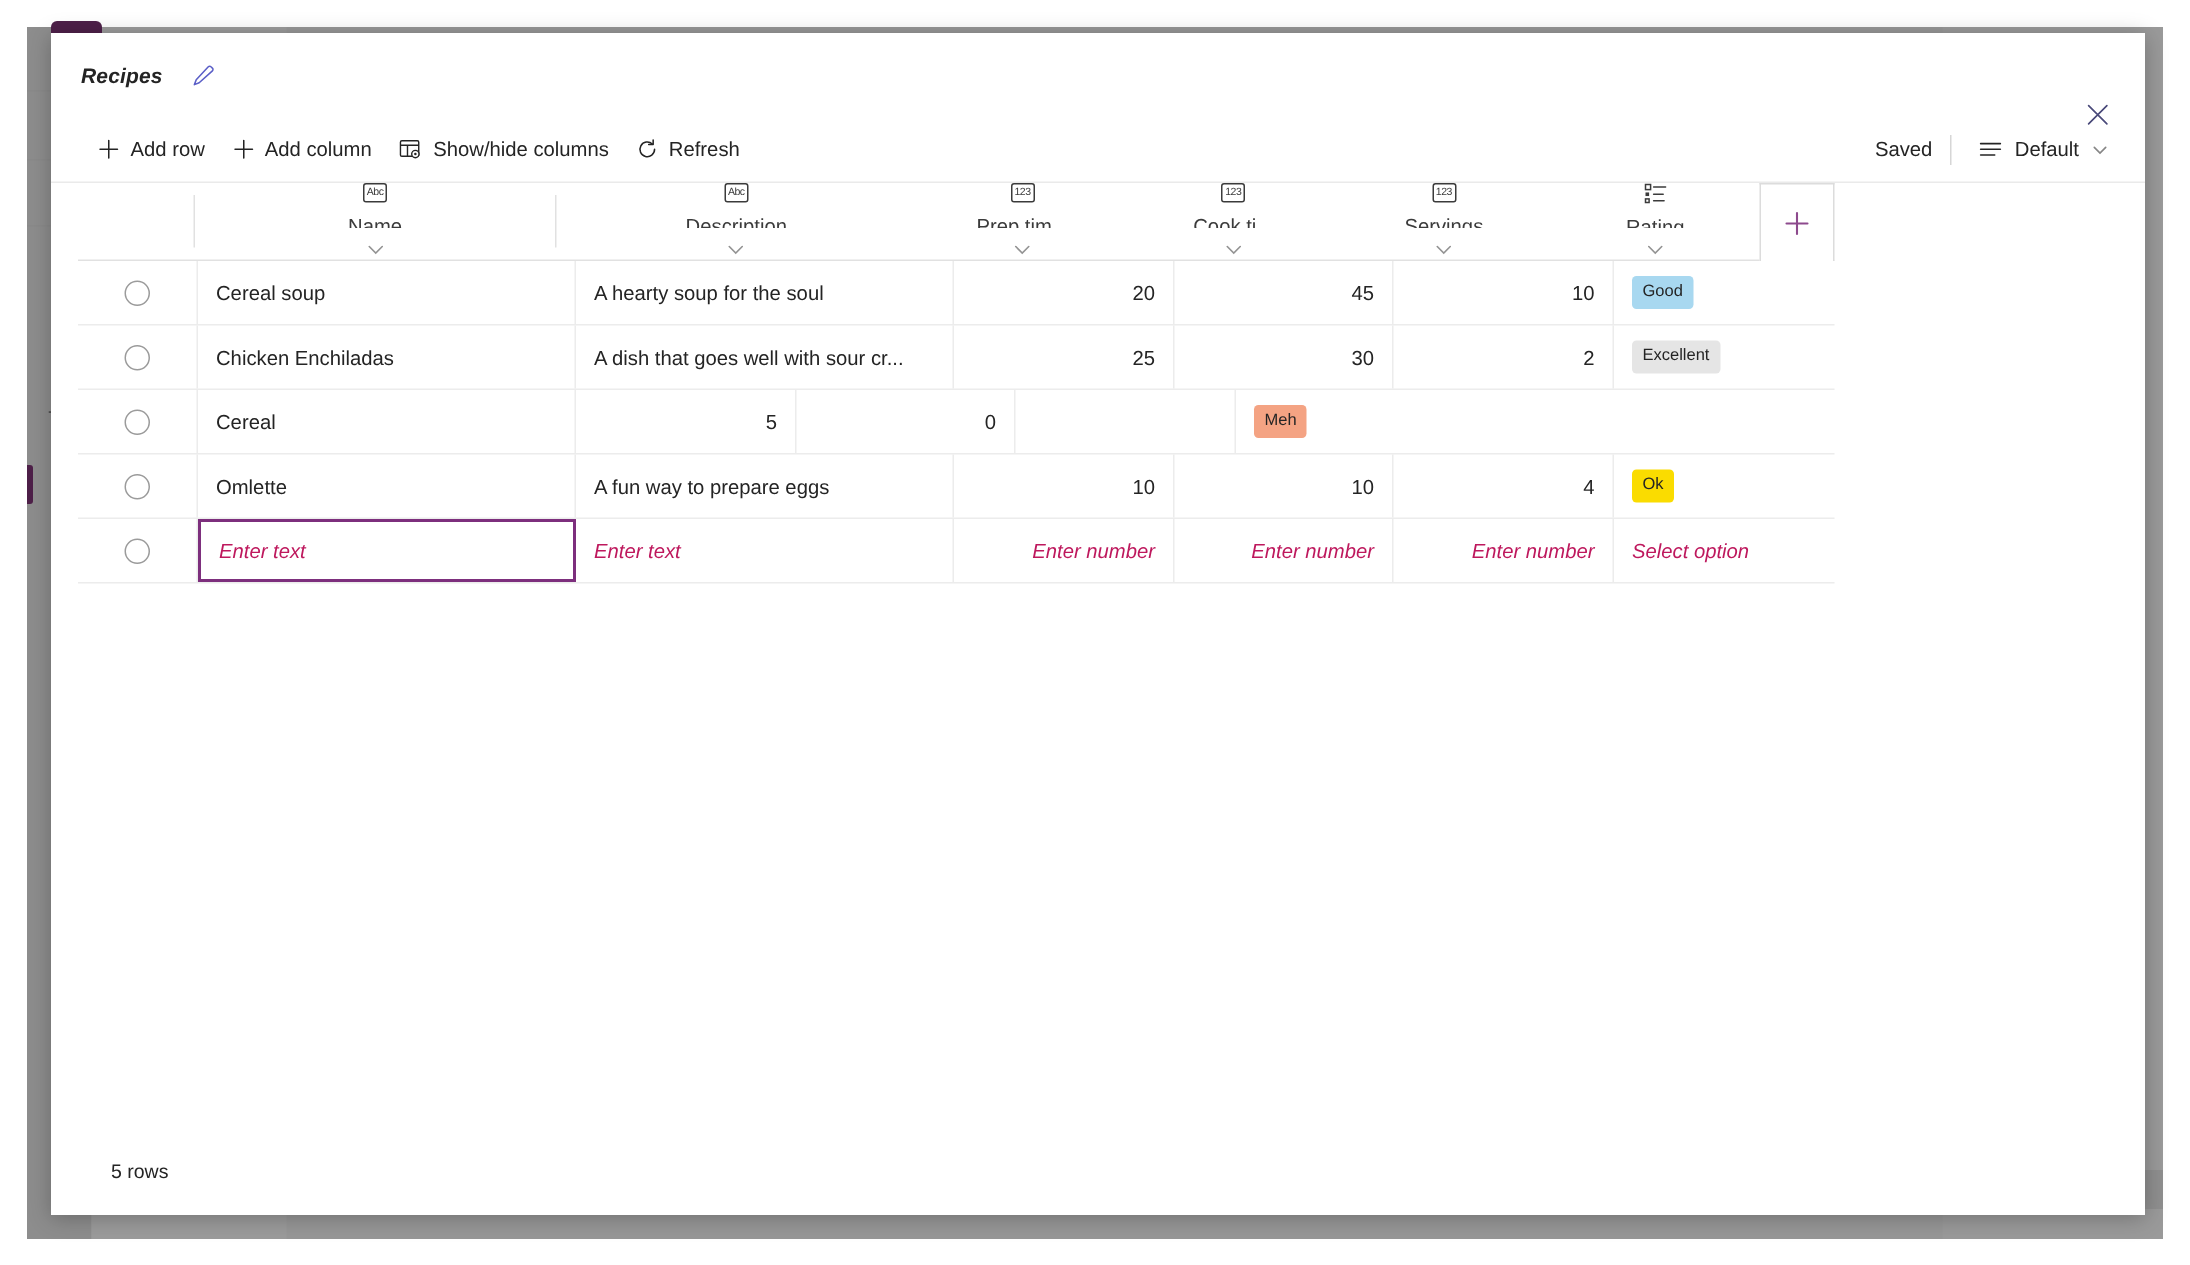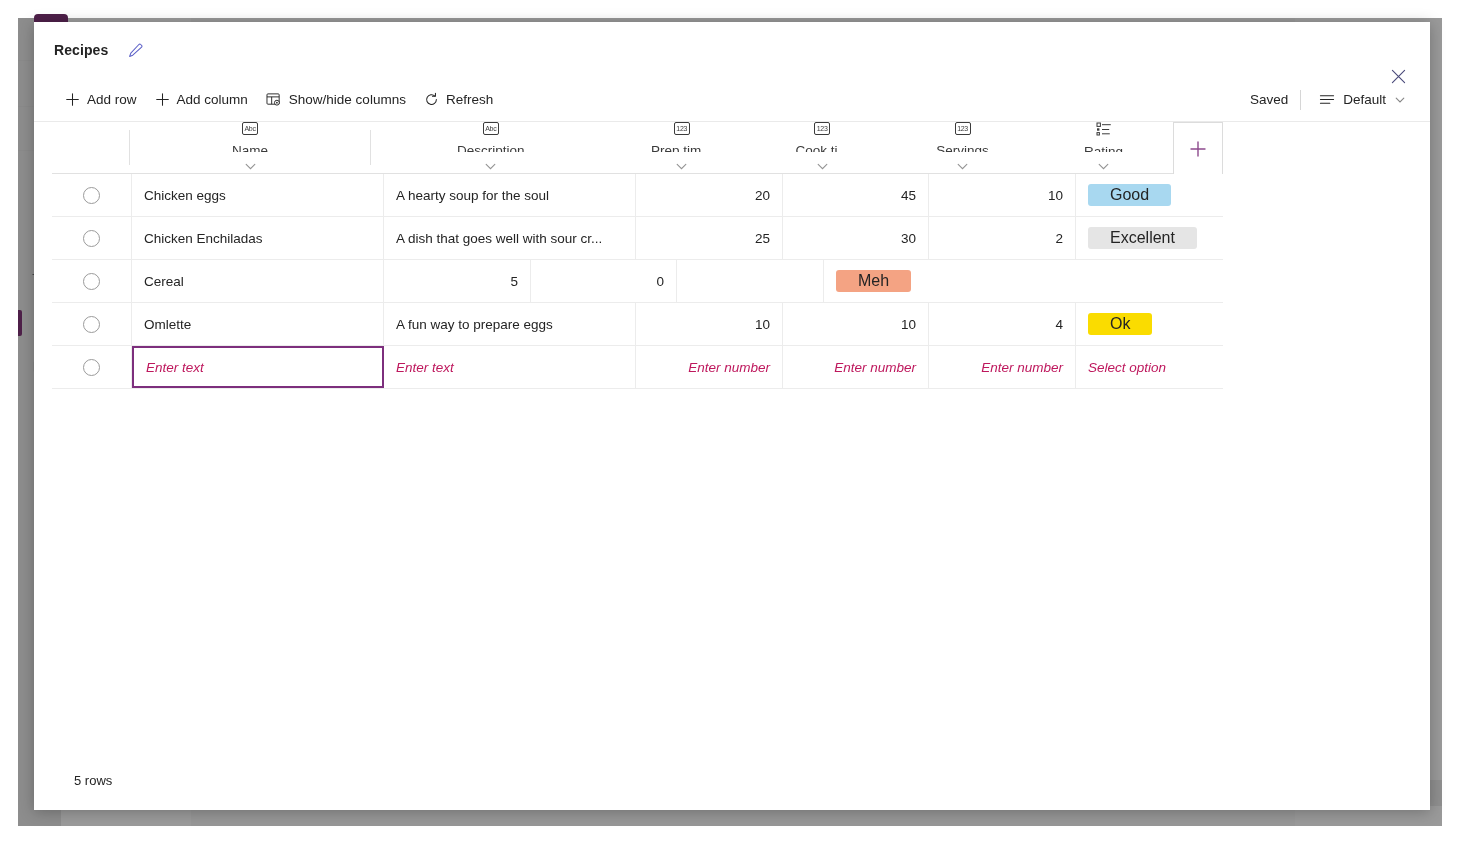--- a/index.html
+++ b/index.html
@@ -82,20 +82,21 @@
   }
 
   .dlg-header {
     height: 56px; flex: 0 0 56px;
     display: flex; align-items: center; padding: 0 18px 0 20px;
     position: relative;
   }
   .dlg-title {
     font-size: 14px; color: #242424; font-weight: 600;
     letter-spacing: .1px;
+    font-style: italic;
   }
   .pencil-btn {
     margin-left: 16px; width: 22px; height: 22px;
     display: flex; align-items: center; justify-content: center; cursor: pointer;
   }
   .close-btn {
     position: absolute; right: 18px; top: 40px;
     width: 28px; height: 28px; display: flex; align-items: center;
     justify-content: center; cursor: pointer;
   }
@@ -170,22 +171,22 @@
   .cell.num { justify-content: flex-end; text-align: center; }
   .cell.last { border-right: none; }
   .cell .ph { color: #be185d; font-style: italic; }
 
   .radio {
     width: 17px; height: 17px; border: 1px solid #9b9b9b;
     border-radius: 50%; cursor: pointer; background: #fff;
   }
 
   .badge {
-    display: inline-block; padding: 2px 22px 3px;
-    border-radius: 3px; font-size: 16px; color: #242424;
+    display: inline-block; padding: 2px 7px 3px;
+    border-radius: 3px; font-size: 11px; color: #242424;
     line-height: 17px;
   }
 
   .focus-cell {
     border: 2px solid #7d2f7d !important;
     background: #fff;
   }
 
   .rowcount {
     position: absolute; left: 40px; bottom: 22px;
@@ -378,21 +379,21 @@
           <svg width="20" height="20" viewBox="0 0 20 20">
             <path d="M10 3v14 M3 10h14" stroke="#8d4a8d" stroke-width="1.4" stroke-linecap="round"></path>
           </svg>
         </div>
       </div>
 
       <div class="row">
         <div class="cell sel" style="width:80px">
           <span class="radio"></span>
         </div>
-        <div class="cell" style="width:252px">Chicken eggs</div>
+        <div class="cell" style="width:252px">Cereal soup</div>
         <div class="cell" style="width:252px">A hearty soup for the soul</div>
         <div class="cell num" style="width:147px">20</div>
         <div class="cell num" style="width:146px">45</div>
         <div class="cell num" style="width:147px">10</div>
         <div class="cell last" style="width:147px">
           <span class="badge" style="background: rgb(168, 216, 240);">Good</span>
         </div>
       </div>
 
       <div class="row">

